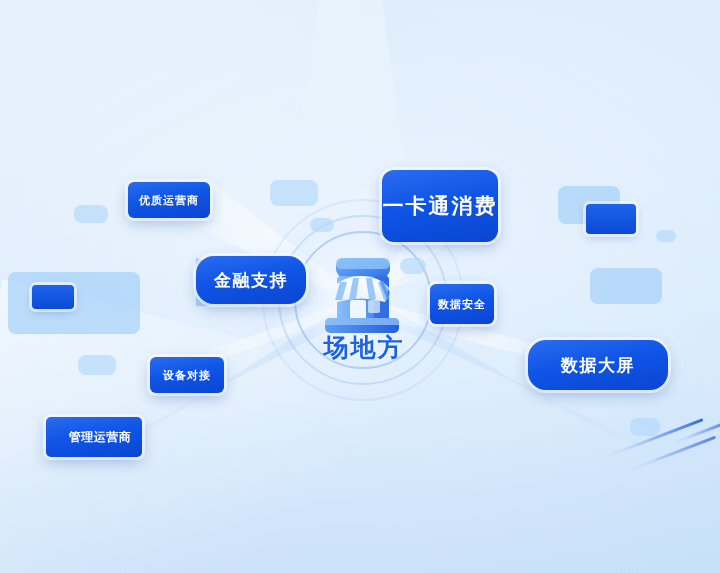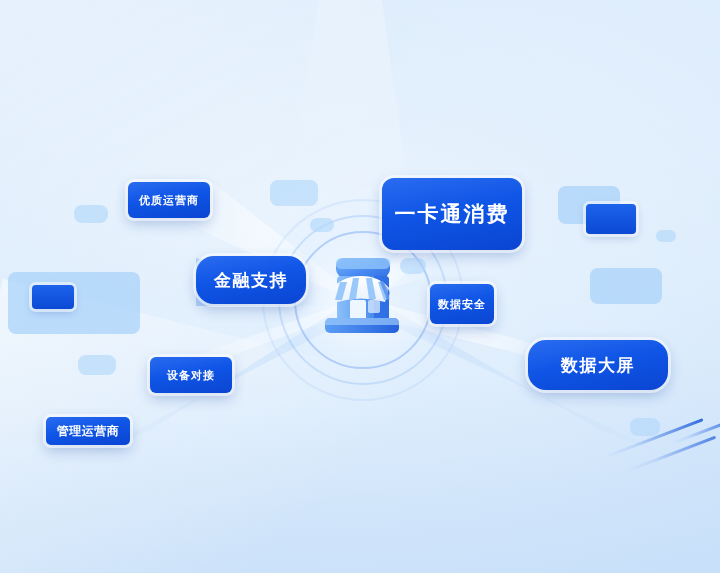--- a/index.html
+++ b/index.html
@@ -182,38 +182,39 @@
     </g>
     <path d="M66 32 l8 12 l-2 10 l-8 -20 z" fill="#2f6fe4" opacity=".55"></path>
 
     <rect x="34" y="52" width="16" height="20" rx="2" fill="#eef6ff"></rect>
     <rect x="52" y="52" width="12" height="13" rx="2" fill="#dfeeff" opacity=".75"></rect>
 
     <path d="M14 70 h64 a5 5 0 0 1 5 5 v5 a5 5 0 0 1 -5 5 h-64 a5 5 0 0 1 -5 -5 v-5 a5 5 0 0 1 5 -5 z" fill="url(#baseG)"></path>
     <path d="M14 70 h64 a5 5 0 0 1 5 5 v2 h-74 v-2 a5 5 0 0 1 5 -5 z" fill="#9ccbfb" opacity=".7"></path>
   </svg>
 
+  <div id="hub-title">场地方</div>
 
   <div class="node sm" style="left:128px;top:182px;width:82px;height:36px;">
     <span>优质运营商</span>
   </div>
 
   <div class="node md" style="left:196px;top:256px;width:110px;height:48px;">
     <span>金融支持</span>
   </div>
 
-  <div class="node sm" style="left:150px;top:357px;width:82px;height:36px;">
+  <div class="node sm" style="left:150px;top:357px;width:74px;height:36px;">
     <span>设备对接</span>
   </div>
 
-  <div class="node xs" style="left:46px;top:417px;width:84px;height:28px;">
+  <div class="node xs" style="left:46px;top:417px;width:84px;height:40px;padding-left:12px;">
     <span>管理运营商</span>
   </div>
 
-  <div class="node lg" style="left:382px;top:170px;width:140px;height:72px;margin-top:8px;">
+  <div class="node lg" style="left:382px;top:170px;width:116px;height:72px;">
     <span>一卡通消费</span>
   </div>
 
   <div class="node sm" style="left:430px;top:284px;width:64px;height:40px;">
     <span>数据安全</span>
   </div>
 
   <div class="node md" style="left:528px;top:340px;width:140px;height:50px;">
     <span>数据大屏</span>
   </div>

